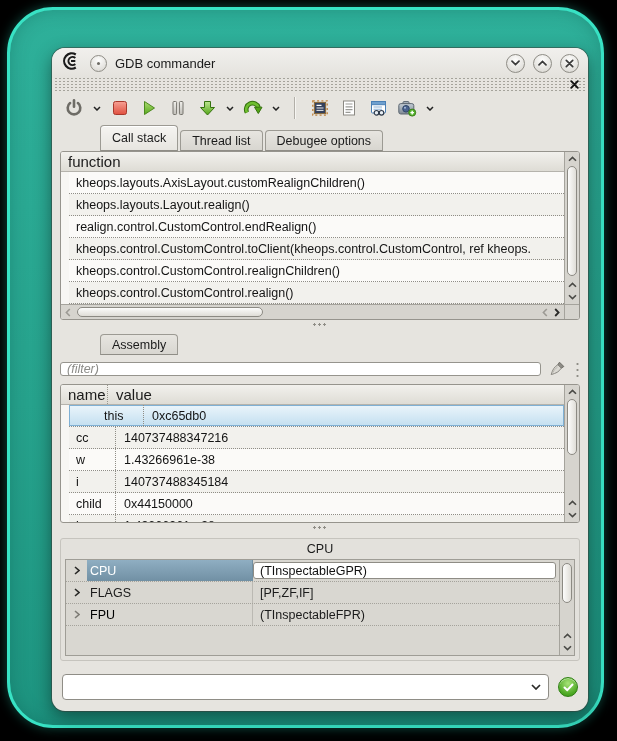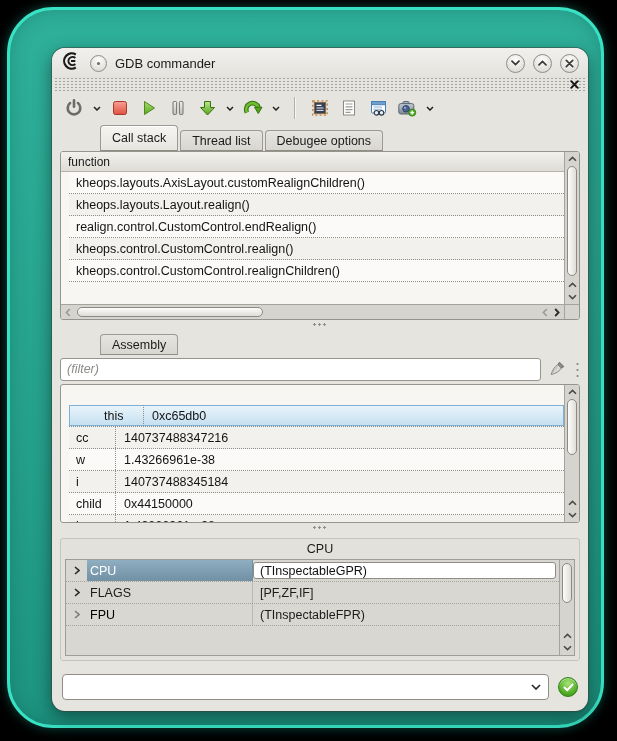--- a/index.html
+++ b/index.html
@@ -44,21 +44,21 @@
   .tabrow{height:26px;flex:none;display:flex;align-items:flex-end;padding-left:8px;gap:2px;position:relative;z-index:2;margin-left:40px;}
   .tab{display:inline-flex;align-items:center;box-sizing:border-box;padding:0 11px;height:21px;
     background:linear-gradient(180deg,#E7E5E0,#D8D6D0);border:1px solid #9C9A93;border-bottom-color:#8F8D86;
     border-radius:4px 4px 0 0;font-size:12.5px;color:#1b1b1b;white-space:nowrap;}
   .tab.active{height:26px;background:linear-gradient(180deg,#F5F4F1,#E7E5E0);box-shadow:inset 0 1px 0 #fff;}
   
   .panel{margin:0 8px;flex:none;position:relative;box-sizing:border-box;
     background:#F7F6F3;border:1px solid #96948D;border-radius:3px;overflow:hidden;}
   .list-header{position:absolute;top:0;left:0;right:15px;height:20px;box-sizing:border-box;
     background:linear-gradient(180deg,#F2F1ED,#DEDCD5);border-bottom:1px solid #B5B3AC;
-    font-size:12px;color:#1b1b1b;display:flex;align-items:center;}
+    font-size:15px;color:#1b1b1b;display:flex;align-items:center;}
   .rows{position:absolute;top:20px;left:8px;right:15px;overflow:hidden;}
   .lrow{height:22px;box-sizing:border-box;display:flex;align-items:center;
     border-bottom:1px dotted #8F8D86;font-size:12.5px;color:#141414;white-space:nowrap;overflow:hidden;}
   .lrow:nth-child(odd){background:#FBFAF8;}
   .lrow:nth-child(even){background:#F2F1ED;}
   .lrow.sel{background:linear-gradient(180deg,#EBF5FB,#C3DFF0);box-shadow:inset 0 0 0 1px #7FB0D4;padding-left:28px;}
   .cell-name{width:47px;flex:none;box-sizing:border-box;padding-left:7px;border-right:1px dotted #8F8D86;overflow:hidden;align-self:stretch;display:flex;align-items:center;}
   .cell-val{flex:1;padding-left:8px;overflow:hidden;}
   .fn-text{padding-left:7px;}
   .hdr-name{width:47px;box-sizing:border-box;padding-left:7px;border-right:1px dotted #9A988F;align-self:stretch;display:flex;align-items:center;}
@@ -72,21 +72,21 @@
   .hthumb{position:absolute;top:2px;bottom:2px;border-radius:6px;box-sizing:border-box;
     background:linear-gradient(180deg,#FCFCFB,#DFDDD7);border:1px solid #8C8A83;}
   .sbtn{position:absolute;display:flex;align-items:center;justify-content:center;width:100%;height:12px;}
   .sbtn-h{position:absolute;display:flex;align-items:center;justify-content:center;height:100%;width:12px;top:0;}
   
   .splitter{height:9px;flex:none;display:flex;align-items:center;justify-content:center;}
   .split-dots{width:16px;height:3px;background-image:radial-gradient(circle,#8F8D86 1px,transparent 1.2px);background-size:5px 3px;}
   .vhandle{width:5px;height:16px;background-image:radial-gradient(circle,#8F8D86 1px,transparent 1.2px);background-size:5px 6px;margin-left:2px;}
   
   .filter-row{height:26px;flex:none;display:flex;align-items:center;margin:1px 8px 2px;gap:5px;}
-  .filter-input{flex:1;height:23px;box-sizing:border-box;border:1px solid #96948D;border-radius:3px;
+  .filter-input{flex:1;height:14px;box-sizing:border-box;border:1px solid #96948D;border-radius:3px;
     background:#fff;padding:0 6px;font-size:12.5px;font-family:"Liberation Sans","DejaVu Sans",sans-serif;color:#222;outline:none;}
   .filter-input::placeholder{font-style:italic;color:#8B8B87;}
   .iconbtn{width:22px;height:22px;display:flex;align-items:center;justify-content:center;flex:none;}
   
   .groupbox{margin:6px 8px 0;flex:none;box-sizing:border-box;border:1px solid #C6C4BE;border-radius:3px;background:#E3E1DC;}
   .group-title{height:19px;display:flex;align-items:center;justify-content:center;font-size:12.5px;color:#1b1b1b;}
   .cpu-grid{position:relative;height:97px;margin:1px 4px 4px;box-sizing:border-box;
     border:1px solid #9F9D96;background:#D9D7D1;overflow:hidden;}
   .cpu-rows{position:absolute;top:0;left:0;right:15px;}
   .cpu-row{display:flex;height:22px;box-sizing:border-box;align-items:stretch;border-bottom:1px dotted #A5A39C;}
@@ -290,24 +290,27 @@
         <div class="lrow">
             <span class="fn-text">kheops.layouts.AxisLayout.customRealignChildren()</span>
           </div>
         <div class="lrow">
             <span class="fn-text">kheops.layouts.Layout.realign()</span>
           </div>
         <div class="lrow">
             <span class="fn-text">realign.control.CustomControl.endRealign()</span>
           </div>
         <div class="lrow">
+            <span class="fn-text">kheops.control.CustomControl.toClient(kheops.control.CustomControl, ref kheops.</span>
+          </div>
+        <div class="lrow">
+            <span class="fn-text">kheops.control.CustomControl.realignChildren()</span>
+          </div>
+        <div class="lrow">
             <span class="fn-text">kheops.control.CustomControl.realign()</span>
-          </div>
-        <div class="lrow">
-            <span class="fn-text">kheops.control.CustomControl.realignChildren()</span>
           </div>
       </div>
       <div class="vscroll" style="bottom:15px;">
         <span class="sbtn" style="top:1px;">
           <svg width="9" height="6" viewBox="0 0 9 6">
               <path d="M1 4.8 L4.5 1.4 L8 4.8" fill="none" stroke="#4a4a46" stroke-width="1.6"></path>
             </svg>
         </span>
         <span class="vthumb" style="top:14px;bottom:28px;"></span>
         <span class="sbtn" style="bottom:13px;">
@@ -356,20 +359,24 @@
         <svg width="18" height="18" viewBox="0 0 18 18">
           <path d="M11.5 2.2 L15.8 6.5 L13.2 8.2 L9.8 4.8 Z" fill="#8E8C86" stroke="#6E6C66"></path>
           <path d="M9.8 4.8 L13.2 8.2 C11 12 8 13.2 3.2 14.6 C4.6 9.8 6 7 9.8 4.8 Z" fill="#DBD9D3" stroke="#8B8983"></path>
           <path d="M5 12.5 C6.5 9.5 7.5 8.5 9.5 7" fill="none" stroke="#B5B3AC" stroke-width="0.9"></path>
         </svg>
       </span>
       <span class="vhandle"></span>
     </div>
 
     <div class="panel" style="height:139px;">
+      <div class="list-header">
+        <span class="hdr-name">name</span>
+        <span class="hdr-val">value</span>
+      </div>
       <div class="rows" style="bottom:0;">
         <div class="lrow sel">
           <span class="cell-name">this</span>
           <span class="cell-val">0xc65db0</span>
         </div>
         <div class="lrow">
           <span class="cell-name">cc</span>
           <span class="cell-val">140737488347216</span>
         </div>
         <div class="lrow">

